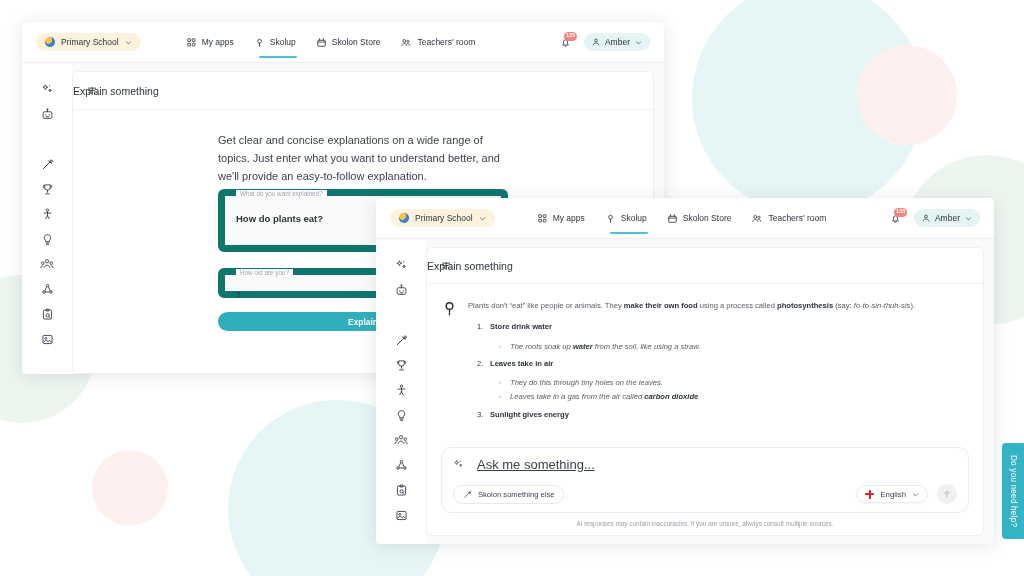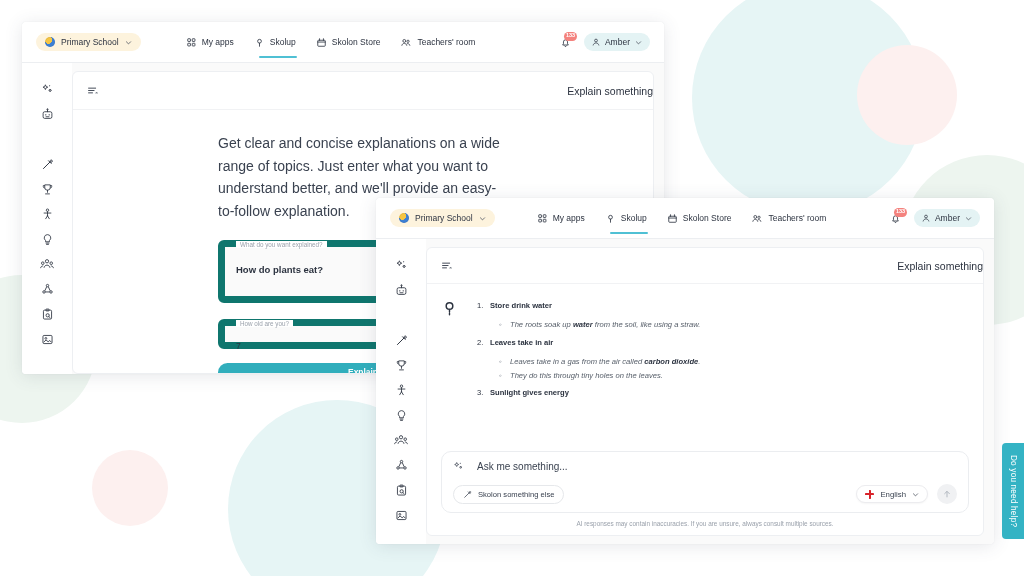--- a/index.html
+++ b/index.html
@@ -65,21 +65,21 @@
   
   .wbody { display:flex; background:#fafafa; }
   .sidebar { background:#fff; display:flex; flex-direction:column; align-items:center; }
   .side-icon { display:flex; align-items:center; justify-content:center; color:#2c3340; cursor:pointer; }
 
   .content-card {
     background:#fff; border:1px solid #edeff2; border-radius:6px;
     display:flex; flex-direction:column; overflow:hidden; position:relative;
   }
   .card-head { display:flex; align-items:center; position:relative; border-bottom:1px solid #f1f2f4; flex:none; }
-  .card-title { position:absolute; left:0; right:0; text-align:right; color:#2c3340; pointer-events:none; }
+  .card-title { position:absolute; left:0; right:0; text-align:left; color:#2c3340; pointer-events:none; }
   .hamburger { color:#3a4250; cursor:pointer; }
 
   
   .intro { color:#3a4250; }
   .field {
     position:relative; background:#fafafa; border:7px solid #0f766e; border-radius:6px;
   }
   .field-label {
     position:absolute; top:-6px; left:11px; background:#fff; padding:0 4px;
     color:#9aa1ab;
@@ -301,21 +301,21 @@
             <svg width="11" height="11" viewBox="0 0 14 14">
               <path d="M2 4h9M2 7h7M2 10h5" stroke="#3a4250" stroke-width="1.2" stroke-linecap="round"></path>
               <path d="M11.4 9.2l1.6 1.6M13 9.2l-1.6 1.6" stroke="#3a4250" stroke-width="1"></path>
             </svg>
           </span>
           <span class="card-title" style="font-size:10.5px;">Explain something</span>
         </div>
 
         <div style="padding:22px 0 0 0;">
           <div style="width:290px; margin:0 auto;">
-            <p class="intro" style="font-size:14px; line-height:1.62; margin-bottom:17px;">Get clear and concise explanations on a wide range of topics. Just enter what you want to understand better, and we'll provide an easy-to-follow explanation.</p>
+            <p class="intro" style="font-size:11px; line-height:1.62; margin-bottom:4px;">Get clear and concise explanations on a wide range of topics. Just enter what you want to understand better, and we'll provide an easy-to-follow explanation.</p>
 
             <div class="field" style="height:63px; padding:12px 11px 0;">
               <span class="field-label" style="font-size:6.3px;">What do you want explained?</span>
               <span class="field-value" style="font-size:9.5px;">How do plants eat?</span>
             </div>
 
             <div class="field" style="height:30px; padding:9px 11px 0; margin-top:16px;">
               <span class="field-label" style="font-size:6.3px;">How old are you?</span>
               <span class="field-value light" style="font-size:8.6px;">7</span>
             </div>
@@ -484,45 +484,46 @@
 
         <div style="flex:1; overflow:hidden; padding:16px 24px 0 16px;">
           <div class="answer">
             <span class="answer-icon" style="margin:1px 12px 0 0;">
               <svg width="13" height="16" viewBox="0 0 13 16">
                 <circle cx="6.5" cy="5" r="3.3" fill="none" stroke="#2c3340" stroke-width="1.5"></circle>
                 <path d="M6.5 8.8v2.2M6.5 12.3v1.4" stroke="#2c3340" stroke-width="1.4" stroke-linecap="round"></path>
               </svg>
             </span>
             <div class="answer-body" style="font-size:7.6px; line-height:1.62; flex:1;">
+              <p id="answer-intro">Plants don't “eat” like people or animals. They <b>make their own food</b> using a process called <b>photosynthesis</b> (say: <i>fo-to-sin-thuh-sis</i>).</p>
               <ol class="ol" id="answer-steps" style="margin-left:22px; font-size:7.6px;">
                   <li style="margin-bottom: 5px;"><span>Store drink water</span><ul class="ul" style="margin: 7px 0px 4px 20px;">
                       <li style="margin-bottom: 2px;">The roots soak up <b>water</b> from the soil, like using a straw.</li>
                     </ul></li>
                   <li style="margin-bottom: 5px;"><span>Leaves take in air</span><ul class="ul" style="margin: 7px 0px 4px 20px;">
+                      <li style="margin-bottom: 2px;">They do this through tiny holes on the leaves.</li>
                       <li style="margin-bottom: 2px;">Leaves take in a gas from the air called <b>carbon dioxide</b>.</li>
-                      <li style="margin-bottom: 2px;">They do this through tiny holes on the leaves.</li>
                     </ul></li>
                   <li style="margin-bottom: 2px;"><span>Sunlight gives energy</span></li>
                 </ol>
             </div>
           </div>
         </div>
 
         <div style="padding:0 14px 0 14px; flex:none;">
           <div class="composer" style="padding:9px 11px 8px;">
             <div class="composer-top" style="gap:13px; margin-bottom:12px;">
               <span>
                 <svg width="11" height="11" viewBox="0 0 16 16">
                   <path d="M5.4 2.2l.85 2.1 2.1.85-2.1.85-.85 2.1-.85-2.1-2.1-.85 2.1-.85z" fill="none" stroke="#3a4250" stroke-width="1"></path>
                   <path d="M11.2 7.4l.5 1.2 1.2.5-1.2.5-.5 1.2-.5-1.2-1.2-.5 1.2-.5z" fill="none" stroke="#3a4250" stroke-width="1"></path>
                   <circle cx="10.6" cy="3.4" r=".75" fill="#3a4250"></circle>
                 </svg>
               </span>
-              <span class="ask-placeholder" style="font-size:10px;">Ask me something...</span>
+              <span class="ask-placeholder" style="font-size:13px;text-decoration:underline;">Ask me something...</span>
             </div>
 
             <div class="composer-bottom">
               <button class="chip-btn" style="padding:4px 9px; font-size:7.6px;">
                 <span>
                   <svg width="9" height="9" viewBox="0 0 16 16">
                     <path d="M3 13l8-8" stroke="#3a4250" stroke-width="1.3" stroke-linecap="round"></path>
                     <path d="M9.3 3.4l3.3 3.3" stroke="#3a4250" stroke-width="1.3" stroke-linecap="round"></path>
                     <path d="M12.6 2l.55 1.3 1.3.55-1.3.55-.55 1.3-.55-1.3-1.3-.55 1.3-.55z" fill="none" stroke="#3a4250" stroke-width=".9"></path>
                   </svg>

